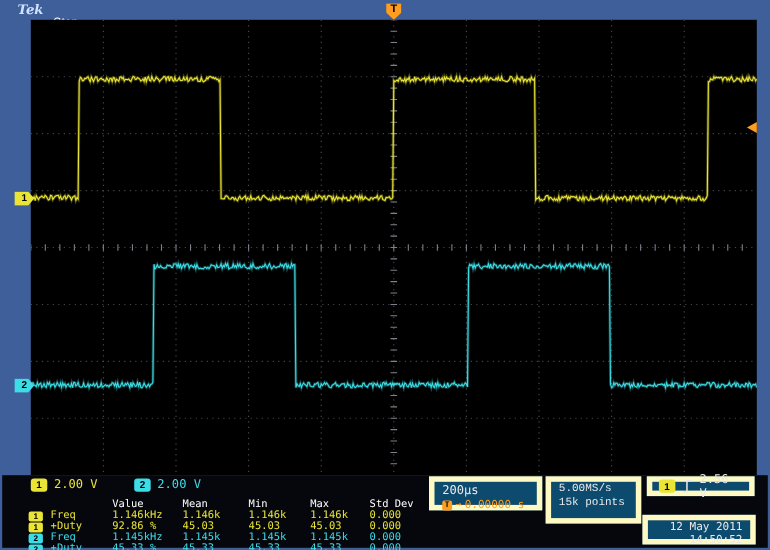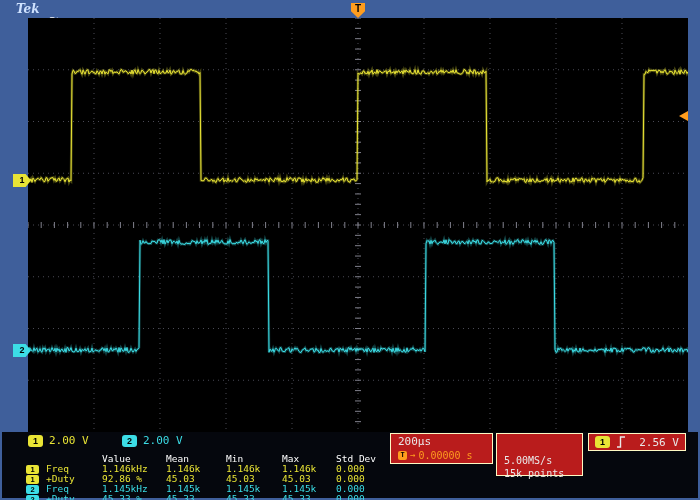--- a/index.html
+++ b/index.html
@@ -22,29 +22,29 @@
   .ch1m{background:var(--ch1,#e9e435);top:174px;}
   .ch2m{background:var(--ch2,#3cdde6);top:344px;}
   .bottom{position:absolute;left:2px;right:2px;top:432px;bottom:2px;background:var(--panel,#05070d);
     font-family:"DejaVu Sans Mono",monospace;}
   .scale{position:absolute;top:2px;display:flex;align-items:center;gap:6px;font-size:11px;}
   .s1{left:26px;} .s2{left:120px;}
   .badge{display:inline-block;width:15px;height:12px;border-radius:3px;color:#000;font-size:9px;
     font-weight:bold;text-align:center;line-height:12px;font-family:"Liberation Sans",sans-serif;}
   .b1{background:var(--ch1,#e9e435);} .b2{background:var(--ch2,#3cdde6);}
   .c1{color:var(--ch1,#e9e435);} .c2{color:var(--ch2,#3cdde6);}
-  .box{position:absolute;background:#b91c1c;border:1px solid #fef9c3;box-sizing:border-box;}
+  .box{position:absolute;background:#0c4a6e;border:5px solid #fef9c3;box-sizing:border-box;}
   .tb{left:388px;top:1px;width:103px;height:31px;color:var(--text,#e9e9e9);font-size:11px;padding:1px 0 0 7px;}
   .tbv{line-height:14px;}
   .tpos{display:flex;align-items:center;gap:3px;font-size:10px;color:var(--trigger,#ff9d1e);line-height:13px;}
   .ticon{background:var(--trigger,#ff9d1e);color:#000;width:9px;height:9px;font-size:7px;font-weight:bold;
     text-align:center;line-height:9px;border-radius:2px;}
   .tarr{font-size:9px;}
   .acq{left:494px;top:1px;width:87px;height:43px;color:var(--text,#e9e9e9);font-size:10px;
-    padding:20px 0 0 7px;line-height:13px;}
+    padding:0 0 0 7px;line-height:13px;font-family:Liberation Mono, monospace;}
   .trg{left:586px;top:1px;width:98px;height:18px;display:flex;align-items:center;gap:6px;
     padding:0 6px;color:var(--text,#e9e9e9);font-size:11px;}
   .trgv{margin-left:auto;}
   .slope{flex:0 0 auto;}
   .mtable{position:absolute;left:24px;top:22px;width:370px;font-size:9.5px;}
   .mrow{display:grid;grid-template-columns:20px 56px 64px 60px 56px 54px 58px;height:10px;
     align-items:center;line-height:10px;}
   .mhead{color:#fff;}
   .rch1{color:var(--ch1,#e9e435);} .rch2{color:var(--ch2,#3cdde6);}
   .mbadge{width:13px;height:9px;border-radius:2px;color:#000;font-size:7.5px;font-weight:bold;
@@ -264,15 +264,19 @@
         <span class="mbadge">2</span>
         <span class="mlabel">+Duty</span>
         <span>45.33 %</span>
         <span>45.33</span>
         <span>45.33</span>
         <span>45.33</span>
         <span>0.000</span>
       </div>
     </div>
 
+    <div class="box dt">
+      <div>12 May 2011</div>
+      <div>14:50:52</div>
+    </div>
 
   </div>
 </div>
 
 </body></html>

